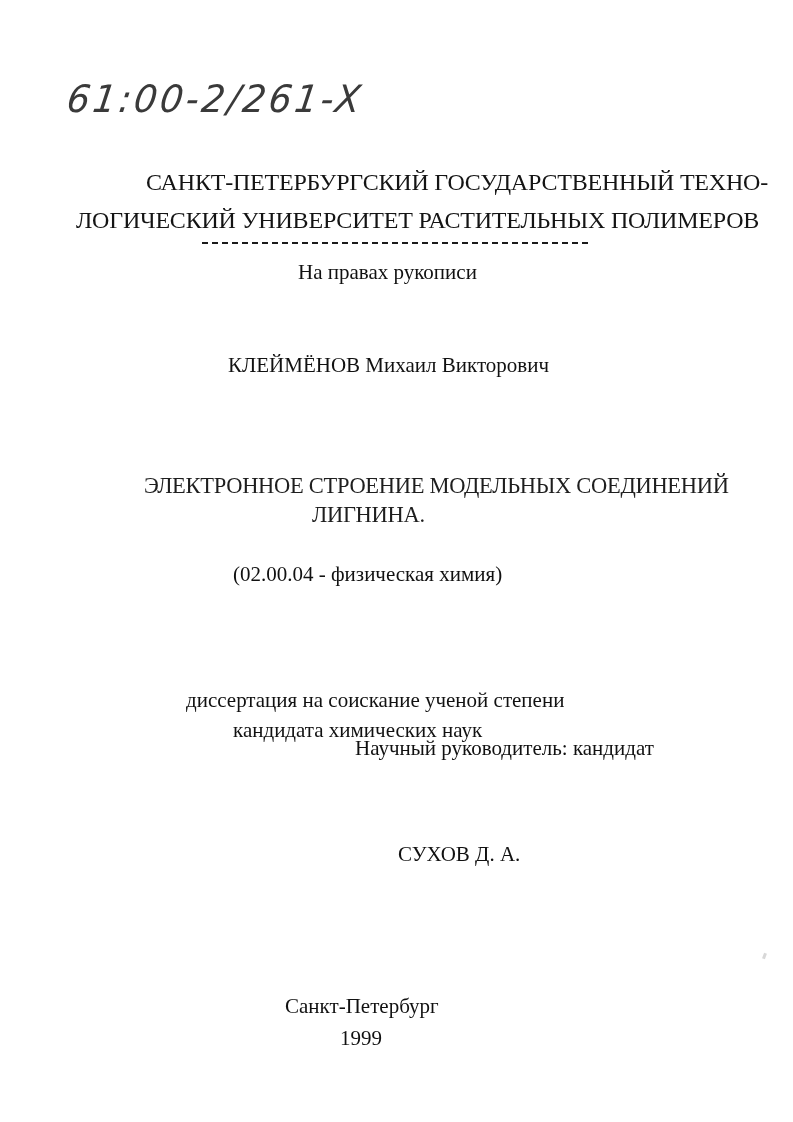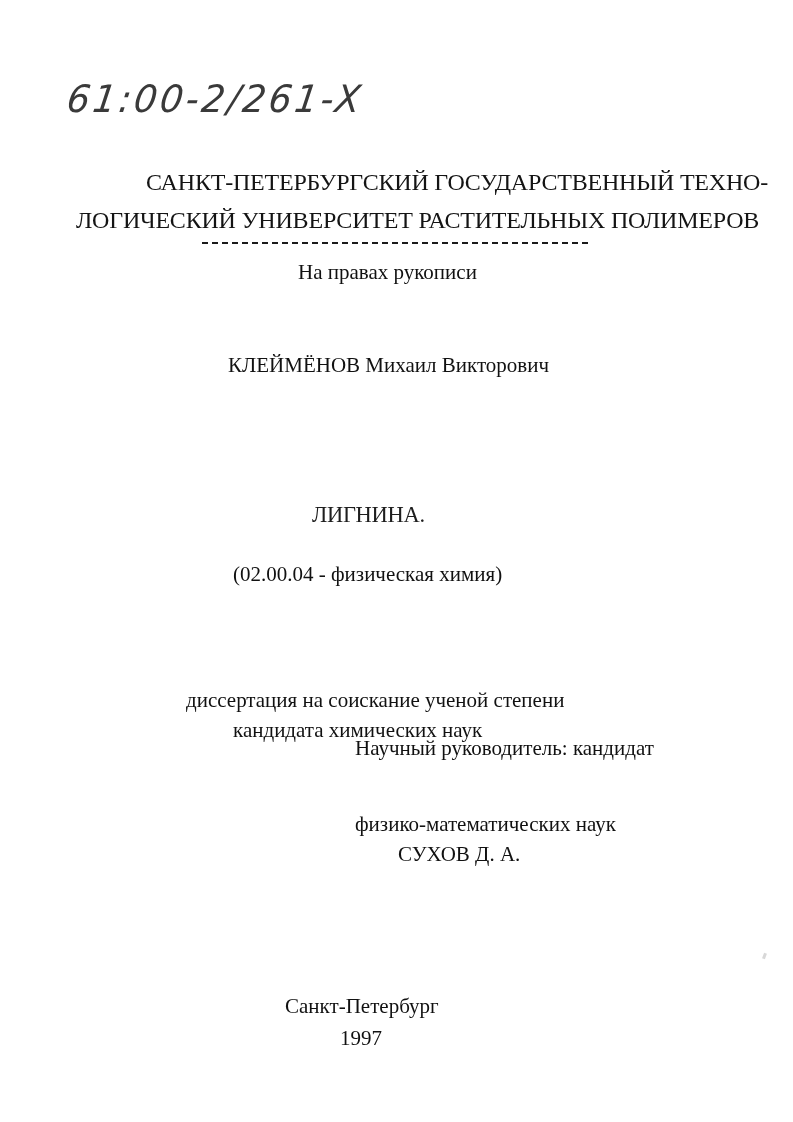--- a/index.html
+++ b/index.html
@@ -72,28 +72,28 @@
 
   <div class="abs university" style="left:146px; top:170px;">САНКТ-ПЕТЕРБУРГСКИЙ ГОСУДАРСТВЕННЫЙ ТЕХНО-</div>
   <div class="abs university" style="left:76px; top:208px;">ЛОГИЧЕСКИЙ  УНИВЕРСИТЕТ РАСТИТЕЛЬНЫХ ПОЛИМЕРОВ</div>
 
   <div class="abs dashes" style="left:202px; top:242px; width:386px;"></div>
 
   <div class="abs regular" style="left:298px; top:262px;">На правах рукописи</div>
 
   <div class="abs regular" style="left:228px; top:355px;">КЛЕЙМЁНОВ Михаил Викторович</div>
 
+  <div class="abs title-caps" style="left:144px; top:475px;">ЭЛЕКТРОННОЕ СТРОЕНИЕ МОДЕЛЬНЫХ СОЕДИНЕНИЙ</div>
   <div class="abs title-caps" style="left:312px; top:504px;">ЛИГНИНА.</div>
 
   <div class="abs regular" style="left:233px; top:564px;">(02.00.04 - физическая химия)</div>
 
   <div class="abs regular" style="left:186px; top:690px;">диссертация на соискание ученой степени</div>
   <div class="abs regular" style="left:233px; top:720px;">кандидата химических наук</div>
 
   <div class="abs regular" style="left:355px; top:738px;">Научный руководитель: кандидат</div>
-  <div class="abs regular" style="left:355px; top:814px;">физико-математических наук</div>
   <div class="abs regular" style="left:398px; top:844px;">СУХОВ Д. А.</div>
 
   <div class="abs regular" style="left:285px; top:996px;">Санкт-Петербург</div>
-  <div class="abs regular" style="left:340px; top:1028px;">1997</div>
+  <div class="abs regular" style="left:340px; top:1028px;">1999</div>
 
   <div class="speck" style="left:763px; top:953px;"></div>
 </div>
 
 </body></html>

